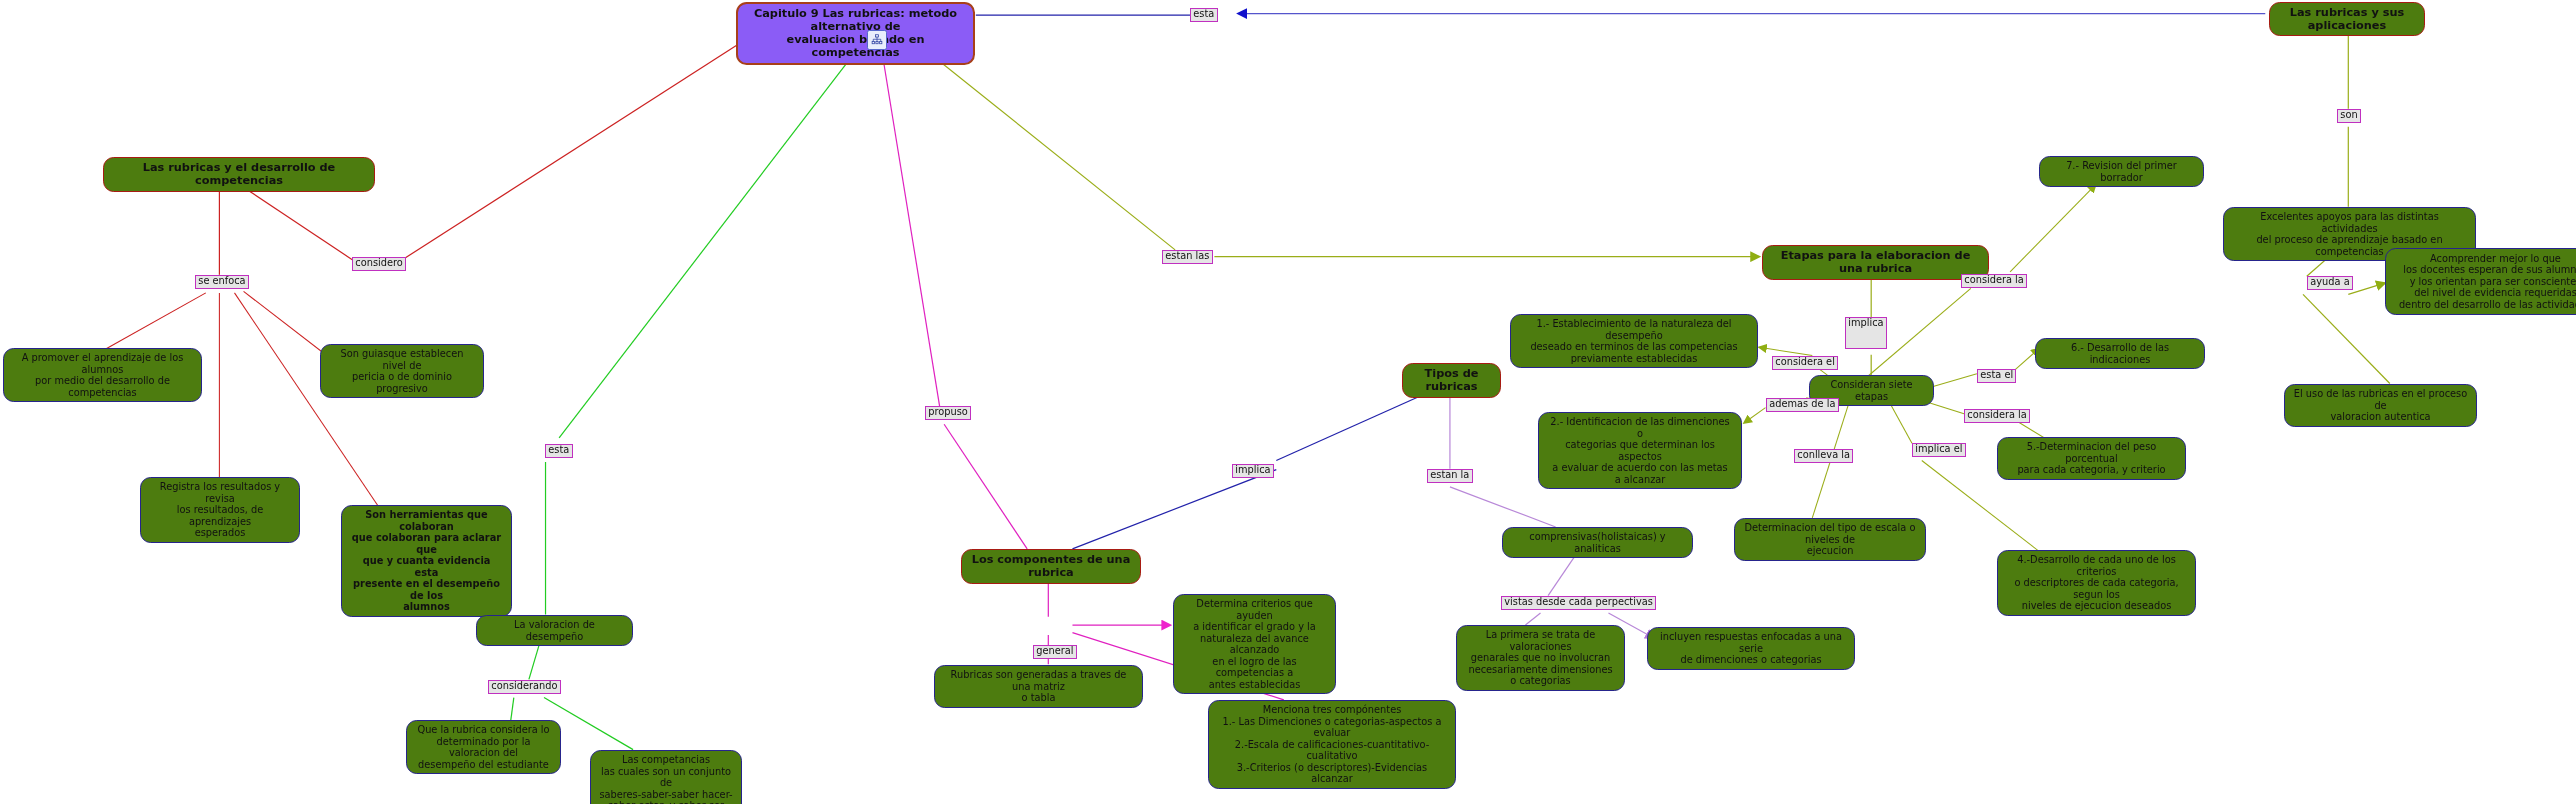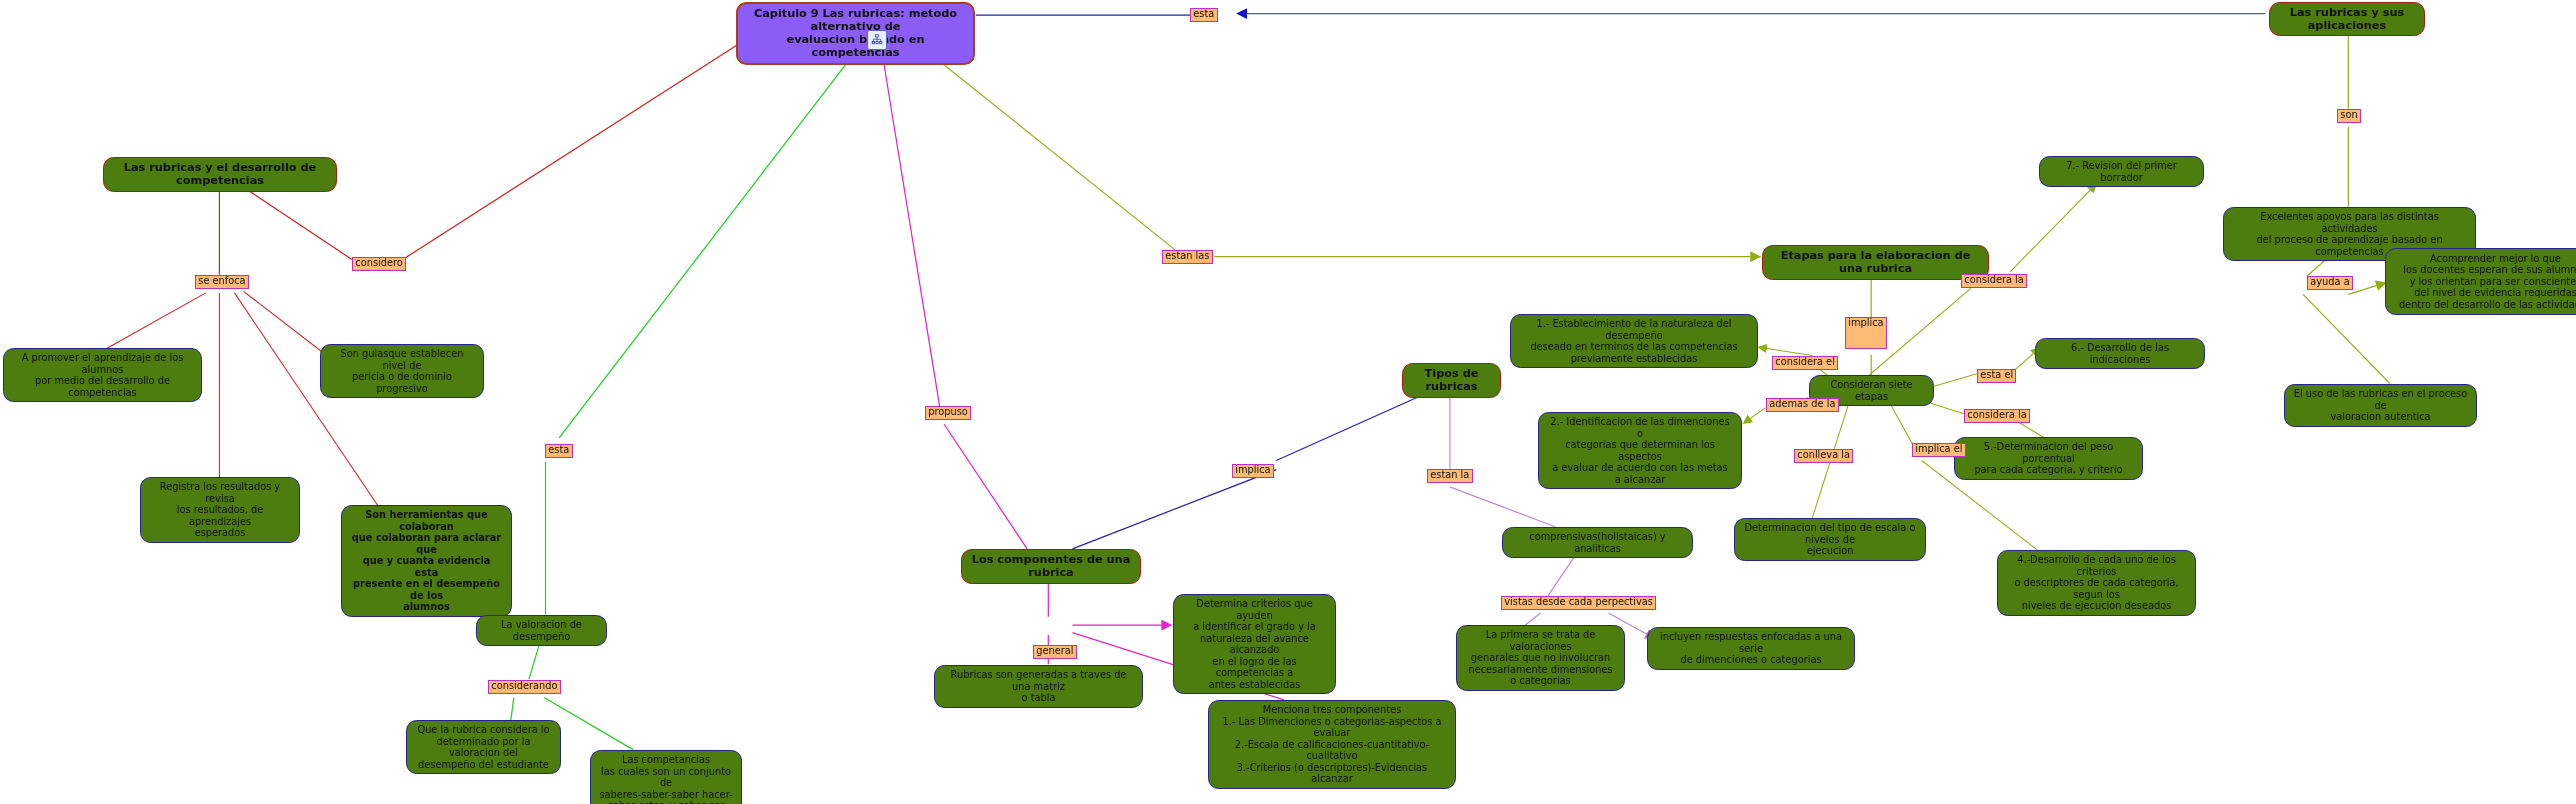--- a/index.html
+++ b/index.html
@@ -8,21 +8,21 @@
   svg#wires{position:absolute;left:0;top:0;width:2576px;height:804px;pointer-events:none;}
 
   .node{position:absolute;box-sizing:border-box;background:#4d7c0f;
         border:1.5px solid #26248c;border-radius:10.6px;
         display:flex;align-items:center;justify-content:center;
         text-align:center;color:#111111;line-height:1.18;padding:3px 7.6px;}
   .node.main{border-color:#a81b13;font-weight:bold;}
   .node.title{background:#8b5cf6;border-color:#a8401a;border-width:2.3px;font-weight:bold;}
   .node.plain{border-color:#26248c;}
 
-  .elabel{position:absolute;box-sizing:border-box;background:#fdba74;
+  .elabel{position:absolute;box-sizing:border-box;background:#e5e5e5;
           border:1.1px solid #c030c0;color:#111111;white-space:nowrap;
           padding:0px 2.3px 0.8px 2.3px;line-height:1.1;}
   .elabel.tall{padding-bottom:19.6px;}
 
   .badge{position:absolute;width:18px;height:18px;border:0.8px solid #5566cc;
          background:#e8eefc;border-radius:2.3px;display:flex;align-items:center;
          justify-content:center;}
 </style>
 </head>
 <body>
@@ -112,37 +112,37 @@
     <path d="M2545,610 L2700,730" stroke="#9aad18" stroke-width="1.4" fill="none"></path>
 
     <path d="M2460,510 L2610,382" stroke="#9aad18" stroke-width="1.4" fill="none"></path>
     <path d="M2662,360 L2775,245" stroke="#9aad18" stroke-width="1.4" fill="none" marker-end="url(#ar-olive)"></path>
   </svg>
 
   <div id="node-layer">
       <div class="node title" style="left: 736px; top: 1.5px; width: 239px; min-height: 32px; font-size: 11.3px; white-space: pre-line;">Capitulo 9 Las rubricas: metodo alternativo de
 evaluacion basado en competencias</div>
       <div class="node main" style="left: 2269px; top: 1.5px; width: 156px; min-height: 21px; font-size: 11.3px; white-space: pre-line;">Las rubricas y sus aplicaciones</div>
-      <div class="node main" style="left: 103px; top: 157px; width: 234px; min-height: 21px; font-size: 11.3px; white-space: pre-line;">Las rubricas y el desarrollo de competencias</div>
+      <div class="node main" style="left: 103px; top: 157px; width: 272px; min-height: 21px; font-size: 11.3px; white-space: pre-line;">Las rubricas y el desarrollo de competencias</div>
       <div class="node main" style="left: 1762px; top: 245px; width: 227px; min-height: 22.7px; font-size: 11.3px; white-space: pre-line;">Etapas para la elaboracion  de una rubrica</div>
       <div class="node main" style="left: 1402px; top: 363px; width: 99px; min-height: 22px; font-size: 11.3px; white-space: pre-line;">Tipos de rubricas</div>
       <div class="node main" style="left: 961px; top: 549px; width: 180px; min-height: 22px; font-size: 11.3px; white-space: pre-line;">Los componentes de una  rubrica</div>
       <div class="node plain" style="left: 3px; top: 348px; width: 199px; min-height: 35px; font-size: 9.8px; white-space: pre-line;">A promover el aprendizaje de los alumnos
 por medio del desarrollo de competencias</div>
       <div class="node plain" style="left: 320px; top: 344px; width: 164px; min-height: 33px; font-size: 9.8px; white-space: pre-line;">Son guiasque establecen  nivel de
 pericia  o de dominio progresivo</div>
       <div class="node plain" style="left: 140px; top: 477px; width: 160px; min-height: 47px; font-size: 9.8px; white-space: pre-line;">Registra los resultados  y revisa
 los resultados, de aprendizajes
 esperados</div>
       <div class="node plain" style="left: 341px; top: 505px; width: 171px; min-height: 76px; font-size: 9.8px; white-space: pre-line; font-weight: bold;">Son  herramientas  que colaboran
 que colaboran para aclarar que
 que y cuanta evidencia esta
 presente en el desempeño  de los
 alumnos</div>
-      <div class="node plain" style="left: 476px; top: 615px; width: 131px; min-height: 24px; font-size: 9.8px; white-space: pre-line;">La valoracion de desempeño</div>
+      <div class="node plain" style="left: 476px; top: 615px; width: 157px; min-height: 24px; font-size: 9.8px; white-space: pre-line;">La valoracion de desempeño</div>
       <div class="node plain" style="left: 406px; top: 720px; width: 155px; min-height: 48px; font-size: 9.8px; white-space: pre-line;">Que la rubrica considera lo
 determinado por la valoracion del
 desempeño del estudiante</div>
       <div class="node plain" style="left: 590px; top: 750px; width: 152px; min-height: 59px; font-size: 9.8px; white-space: pre-line;">Las competancias
 las cuales son un conjunto de
 saberes-saber-saber hacer-
 saber estar- y saber ser</div>
       <div class="node plain" style="left: 1173px; top: 594px; width: 163px; min-height: 63px; font-size: 9.8px; white-space: pre-line;">Determina criterios  que ayuden
 a identificar  el grado  y la
 naturaleza del avance alcanzado
@@ -167,21 +167,21 @@
       <div class="node plain" style="left: 1538px; top: 412px; width: 204px; min-height: 59px; font-size: 9.8px; white-space: pre-line;">2.- Identificacion  de las dimenciones  o
 categorias que determinan los aspectos
 a evaluar  de acuerdo  con las metas
 a alcanzar</div>
       <div class="node plain" style="left: 1809px; top: 375px; width: 125px; min-height: 24px; font-size: 9.8px; white-space: pre-line;">Consideran siete etapas</div>
       <div class="node plain" style="left: 1734px; top: 518px; width: 192px; min-height: 36px; font-size: 9.8px; white-space: pre-line;">Determinacion  del tipo de escala o niveles de
 ejecucion</div>
       <div class="node plain" style="left: 1997px; top: 550px; width: 199px; min-height: 48px; font-size: 9.8px; white-space: pre-line;">4.-Desarrollo de cada uno de los criterios
 o descriptores de cada categoria, segun los
 niveles de ejecucion deseados</div>
-      <div class="node plain" style="left: 1954px; top: 437px; width: 189px; min-height: 36px; font-size: 9.8px; white-space: pre-line;">5.-Determinacion del peso porcentual
+      <div class="node plain" style="left: 1997px; top: 437px; width: 189px; min-height: 36px; font-size: 9.8px; white-space: pre-line;">5.-Determinacion del peso porcentual
 para cada categoria, y criterio</div>
       <div class="node plain" style="left: 2035px; top: 338px; width: 170px; min-height: 24px; font-size: 9.8px; white-space: pre-line;">6.- Desarrollo de las indicaciones</div>
       <div class="node plain" style="left: 2039px; top: 156px; width: 165px; min-height: 24px; font-size: 9.8px; white-space: pre-line;">7.- Revision del primer borrador</div>
       <div class="node plain" style="left: 2223px; top: 207px; width: 253px; min-height: 36px; font-size: 9.8px; white-space: pre-line;">Excelentes apoyos  para las distintas actividades
 del proceso de aprendizaje basado en competencias</div>
       <div class="node plain" style="left: 2385px; top: 248px; width: 221px; min-height: 67px; font-size: 9.8px; white-space: pre-line;">Acomprender mejor  lo que
 los docentes  esperan de sus alumnos
 y los orientan para ser  conscientes
 del nivel de evidencia  requeridas
 dentro del desarrollo de las actividades</div>

